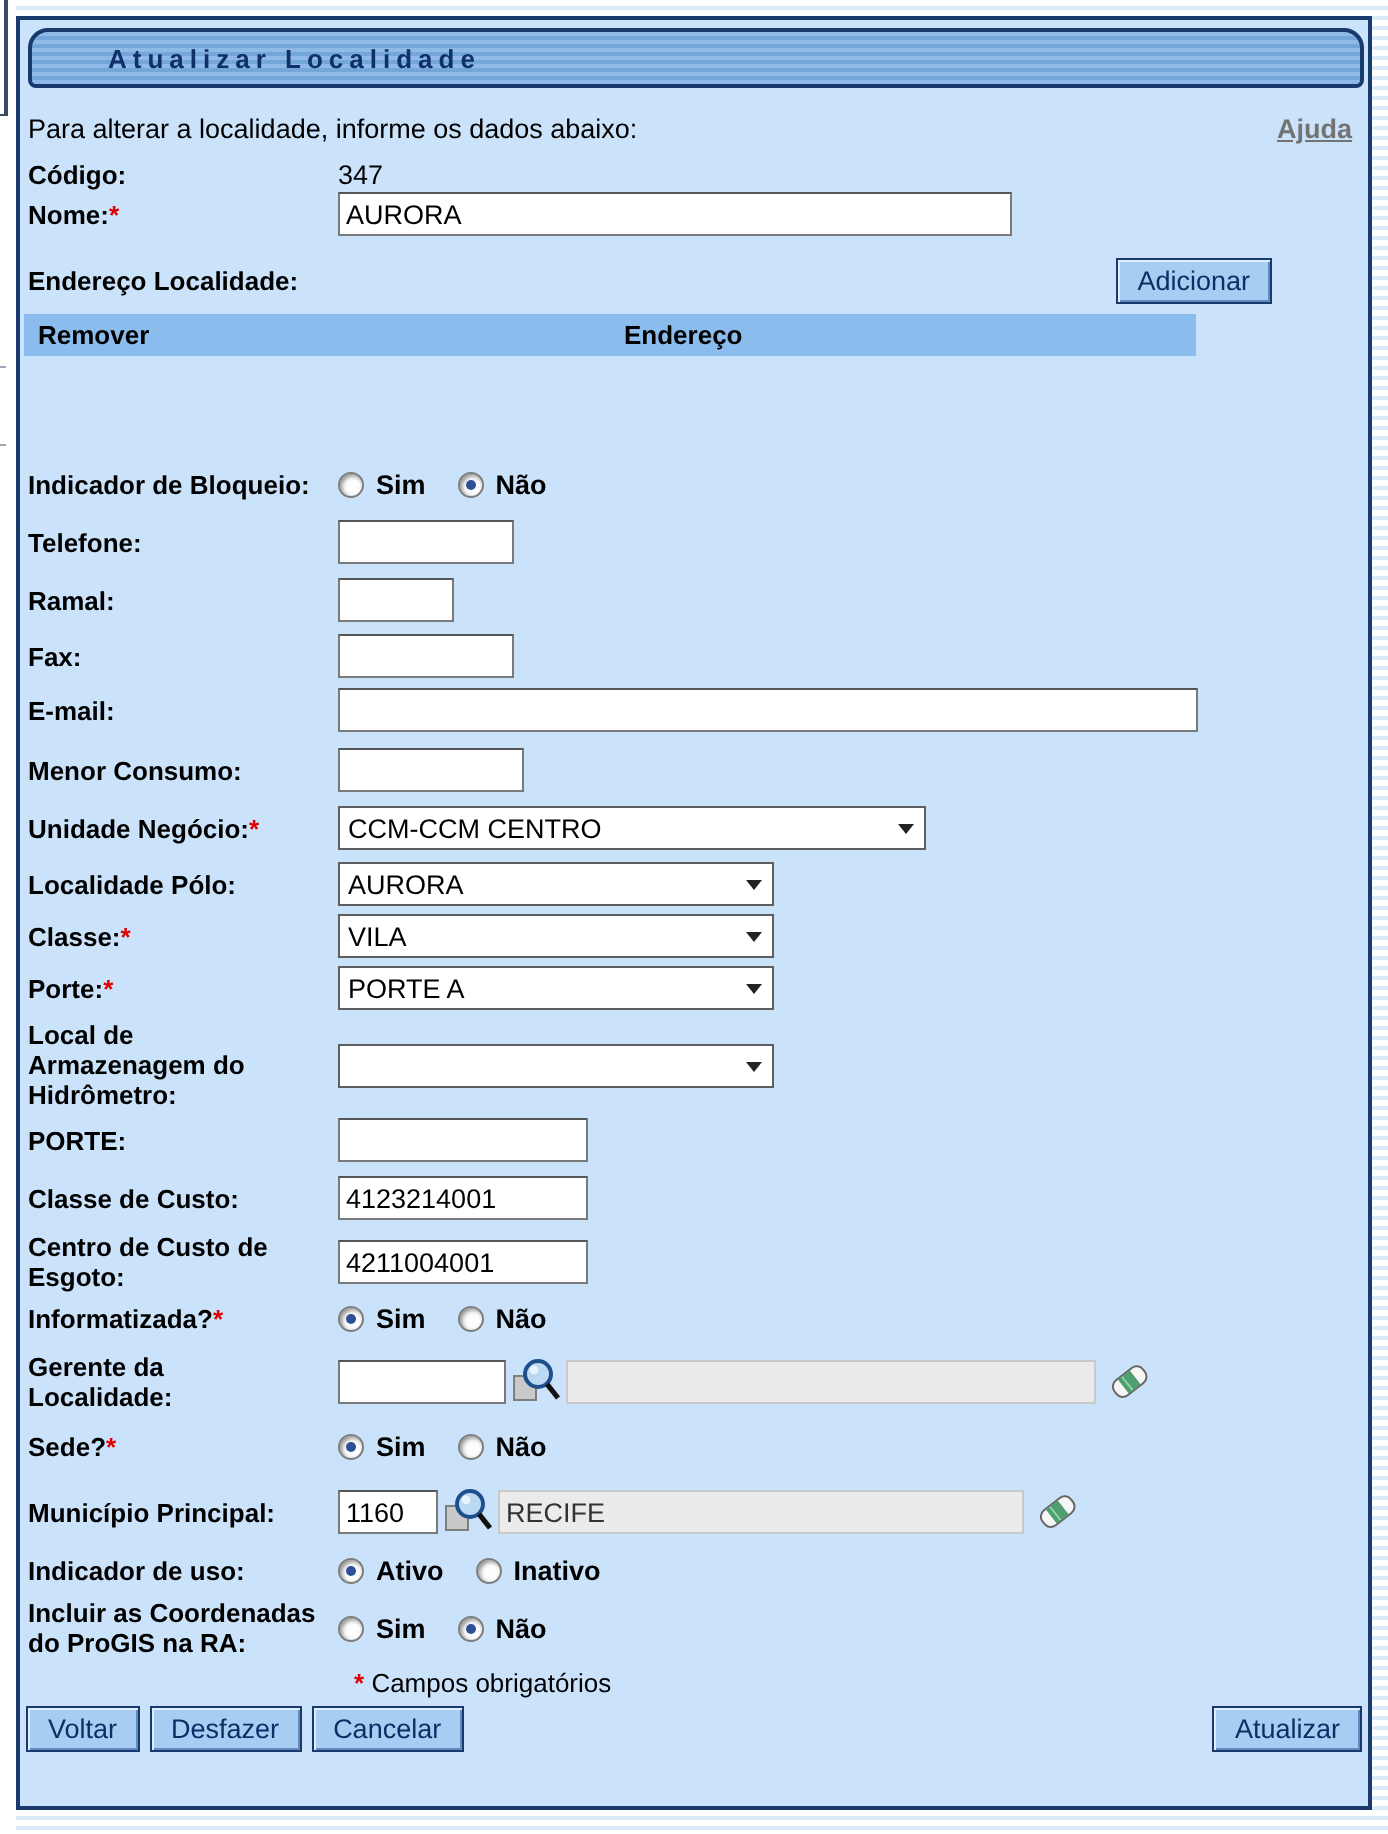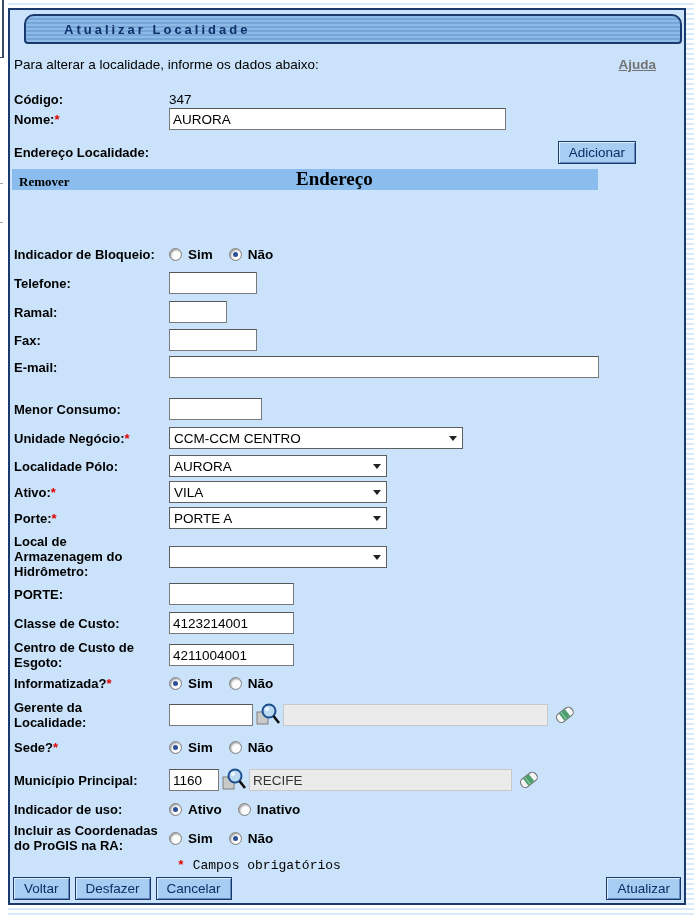--- a/index.html
+++ b/index.html
@@ -12,21 +12,21 @@
   .frame-vline{position:absolute;left:2px;top:0;width:0;height:57px;border-left:2px solid #3a4a63;}
   .frame-tick1{position:absolute;left:0;top:57px;width:4px;border-top:1px solid #3a4a63;}
   .frame-tick2{position:absolute;left:0;top:183px;width:3px;border-top:1px solid #9aa7b8;}
   .frame-tick3{position:absolute;left:0;top:222px;width:3px;border-top:1px solid #9aa7b8;}
 
   .panel{
     position:absolute;left:8px;top:8px;width:678px;height:897px;box-sizing:border-box;
     background:#cbe3fa;border:2px solid #1a3a6e;
   }
   .titlebar{
-    height:30px;margin:4px 2px 0 14px;box-sizing:border-box;
+    height:30px;margin:4px 2px 0 4px;box-sizing:border-box;
     border:2px solid #1a3a6e;border-radius:10px 10px 4px 4px;
     background:repeating-linear-gradient(180deg,#8fbae8 0px,#8fbae8 2px,#74a6d8 2px,#74a6d8 4px);
     display:flex;align-items:center;padding-left:38px;
     font-size:13px;font-weight:bold;letter-spacing:3px;color:#0f3068;
   }
   .row{display:flex;align-items:center;padding-left:4px;}
   .lbl{width:155px;min-width:155px;font-size:13px;font-weight:bold;line-height:15px;}
   .req{color:#e00000;font-weight:bold;}
   .static-val{font-size:13.5px;}
   .ti{
@@ -56,34 +56,34 @@
     width:13px;height:13px;box-sizing:border-box;border-radius:50%;
     background:#fdfdfd;border:1px solid #7e7e7e;
     box-shadow:inset 1px 1px 2px rgba(70,70,70,.6);position:relative;display:inline-block;flex-shrink:0;
   }
   .radio.checked::after{
     content:"";position:absolute;left:3px;top:3px;width:5px;height:5px;border-radius:50%;background:#2e4f97;
   }
   .rlbl{font-size:13.5px;font-weight:bold;margin:0 16px 0 6px;}
   .thead{
     position:relative;margin-left:2px;margin-top:5px;width:586px;height:21px;
-    background:#8abced;display:flex;align-items:flex-end;font-family:Liberation Serif, serif;
+    background:#8abced;display:flex;align-items:center;
   }
   .th-remover{font-size:13px;font-weight:bold;padding-left:7px;}
-  .th-endereco{position:absolute;left:284px;font-size:19px;font-weight:bold;}
+  .th-endereco{position:absolute;left:300px;font-size:13px;font-weight:bold;}
   .tbody-space{height:57px;}
   .link{font-size:13.5px;font-weight:bold;color:#737373;text-decoration:underline;cursor:pointer;}
   .icon-btn{margin:0 2px;cursor:pointer;flex-shrink:0;}
-  .note{margin:5px 0 0 167px;font-size:13px;font-family:Liberation Mono, monospace;}
+  .note{margin:5px 0 0 167px;font-size:13px;}
   .btnrow{display:flex;align-items:center;margin-top:4px;padding:0 3px;}
   .btnrow .gap{width:5px;}
   .spacer-flex{flex:1;}
   
-  .mt-intro{margin-top:13px;justify-content:space-between;padding-right:28px;}
-  .mt8{margin-top:20px}.mt1{margin-top:1px}.mt11{margin-top:11px}
+  .mt-intro{margin-top:13px;justify-content:space-between;padding-right:8px;}
+  .mt8{margin-top:8px}.mt1{margin-top:1px}.mt11{margin-top:11px}
   .mt10{margin-top:10px}.mt7{margin-top:7px}.mt6{margin-top:6px}.mt5{margin-top:5px}
   .mt4{margin-top:4px}.mt9{margin-top:9px}.mt12{margin-top:12px}
   .lbl-narrow112 span.txt{display:inline-block;max-width:112px;}
   .lbl-narrow125 span.txt{display:inline-block;max-width:125px;}
   .lbl-narrow90 span.txt{display:inline-block;max-width:90px;}
   .lbl-narrow150 span.txt{display:inline-block;max-width:150px;}
   .intro-txt{font-size:13.5px;}
 </style>
 </head>
 <body>
@@ -174,21 +174,21 @@
 
     <div class="row mt6">
       <span class="lbl">Localidade Pólo:</span>
       <div class="sel w218">
         <span>AURORA</span>
         <span class="sel-arrow"></span>
       </div>
     </div>
 
     <div class="row mt4">
-      <span class="lbl"><span class="txt">Ativo:</span><span class="req">*</span></span>
+      <span class="lbl"><span class="txt">Classe:</span><span class="req">*</span></span>
       <div class="sel w218">
         <span>VILA</span>
         <span class="sel-arrow"></span>
       </div>
     </div>
 
     <div class="row mt4">
       <span class="lbl"><span class="txt">Porte:</span><span class="req">*</span></span>
       <div class="sel w218">
         <span>PORTE A</span>

